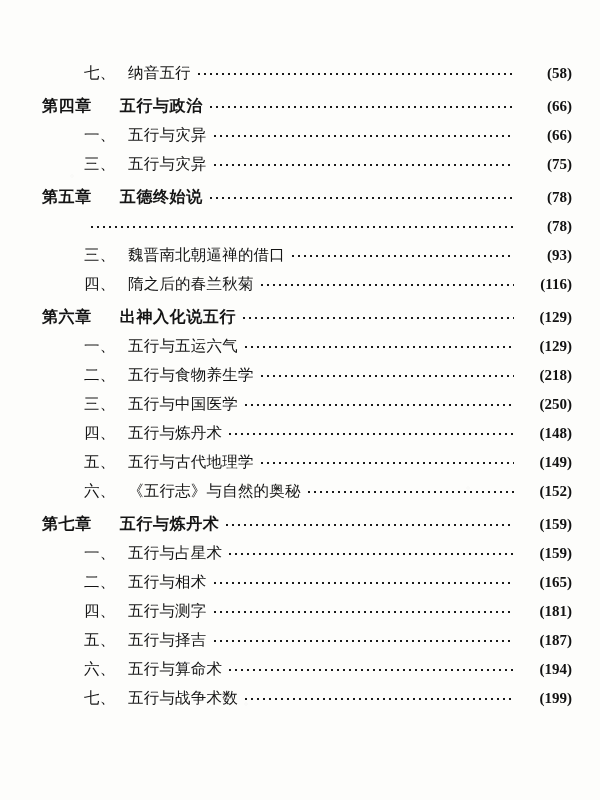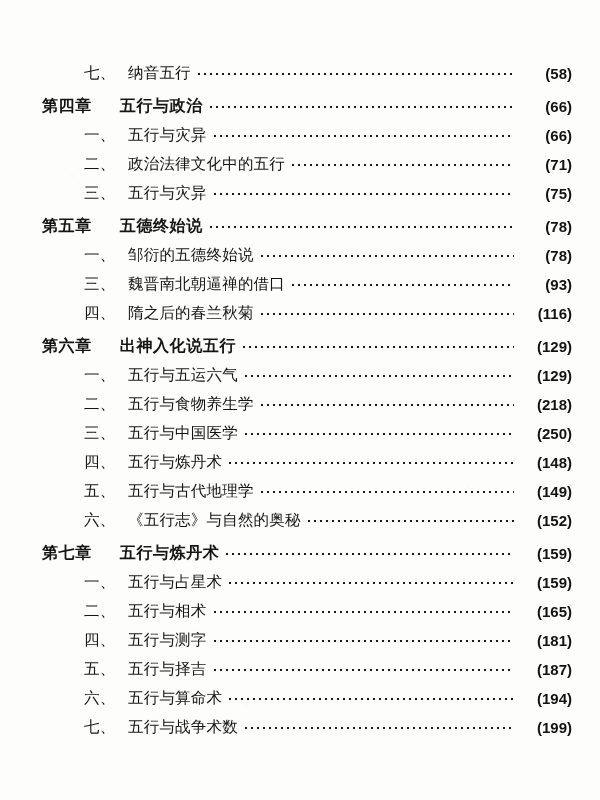--- a/index.html
+++ b/index.html
@@ -64,21 +64,21 @@
     background-size: 6px 2px;
     background-repeat: repeat-x;
   }
   .page-num {
     flex: 0 0 auto;
     width: 54px;
     text-align: right;
     font-size: 15px;
     font-weight: bold;
     color: #121212;
-    font-family: Liberation Sans, sans-serif;
+    font-family: Liberation Serif, serif;
   }
 
   
   .level-chapter {
     margin-top: 4px;
   }
   .level-chapter .label {
     font-weight: bold;
     font-size: 16px;
     letter-spacing: 0.6px;
@@ -116,36 +116,30 @@
         <span class="label"><span class="chap-num">第四章</span><span class="chap-name">五行与政治</span></span>
         <span class="leader"></span>
         <span class="page-num">(66)</span>
       </div>
       <div class="toc-row level-section">
         <span class="label"><span class="sec-num">一、</span><span class="sec-name">五行与灾异</span></span>
         <span class="leader"></span>
         <span class="page-num">(66)</span>
       </div>
       <div class="toc-row level-section">
-        <span class="label"><span class="sec-num">二、</span><span class="sec-name">政治法律文化中的五行</span></span>
-        <span class="leader"></span>
-        <span class="page-num">(71)</span>
-      </div>
-      <div class="toc-row level-section">
         <span class="label"><span class="sec-num">三、</span><span class="sec-name">五行与灾异</span></span>
         <span class="leader"></span>
         <span class="page-num">(75)</span>
       </div>
       <div class="toc-row level-chapter">
         <span class="label"><span class="chap-num">第五章</span><span class="chap-name">五德终始说</span></span>
         <span class="leader"></span>
         <span class="page-num">(78)</span>
       </div>
       <div class="toc-row level-section">
-        <span class="label"><span class="sec-num">一、</span><span class="sec-name">邹衍的五德终始说</span></span>
         <span class="leader"></span>
         <span class="page-num">(78)</span>
       </div>
       <div class="toc-row level-section">
         <span class="label"><span class="sec-num">三、</span><span class="sec-name">魏晋南北朝逼禅的借口</span></span>
         <span class="leader"></span>
         <span class="page-num">(93)</span>
       </div>
       <div class="toc-row level-section">
         <span class="label"><span class="sec-num">四、</span><span class="sec-name">隋之后的春兰秋菊</span></span>

